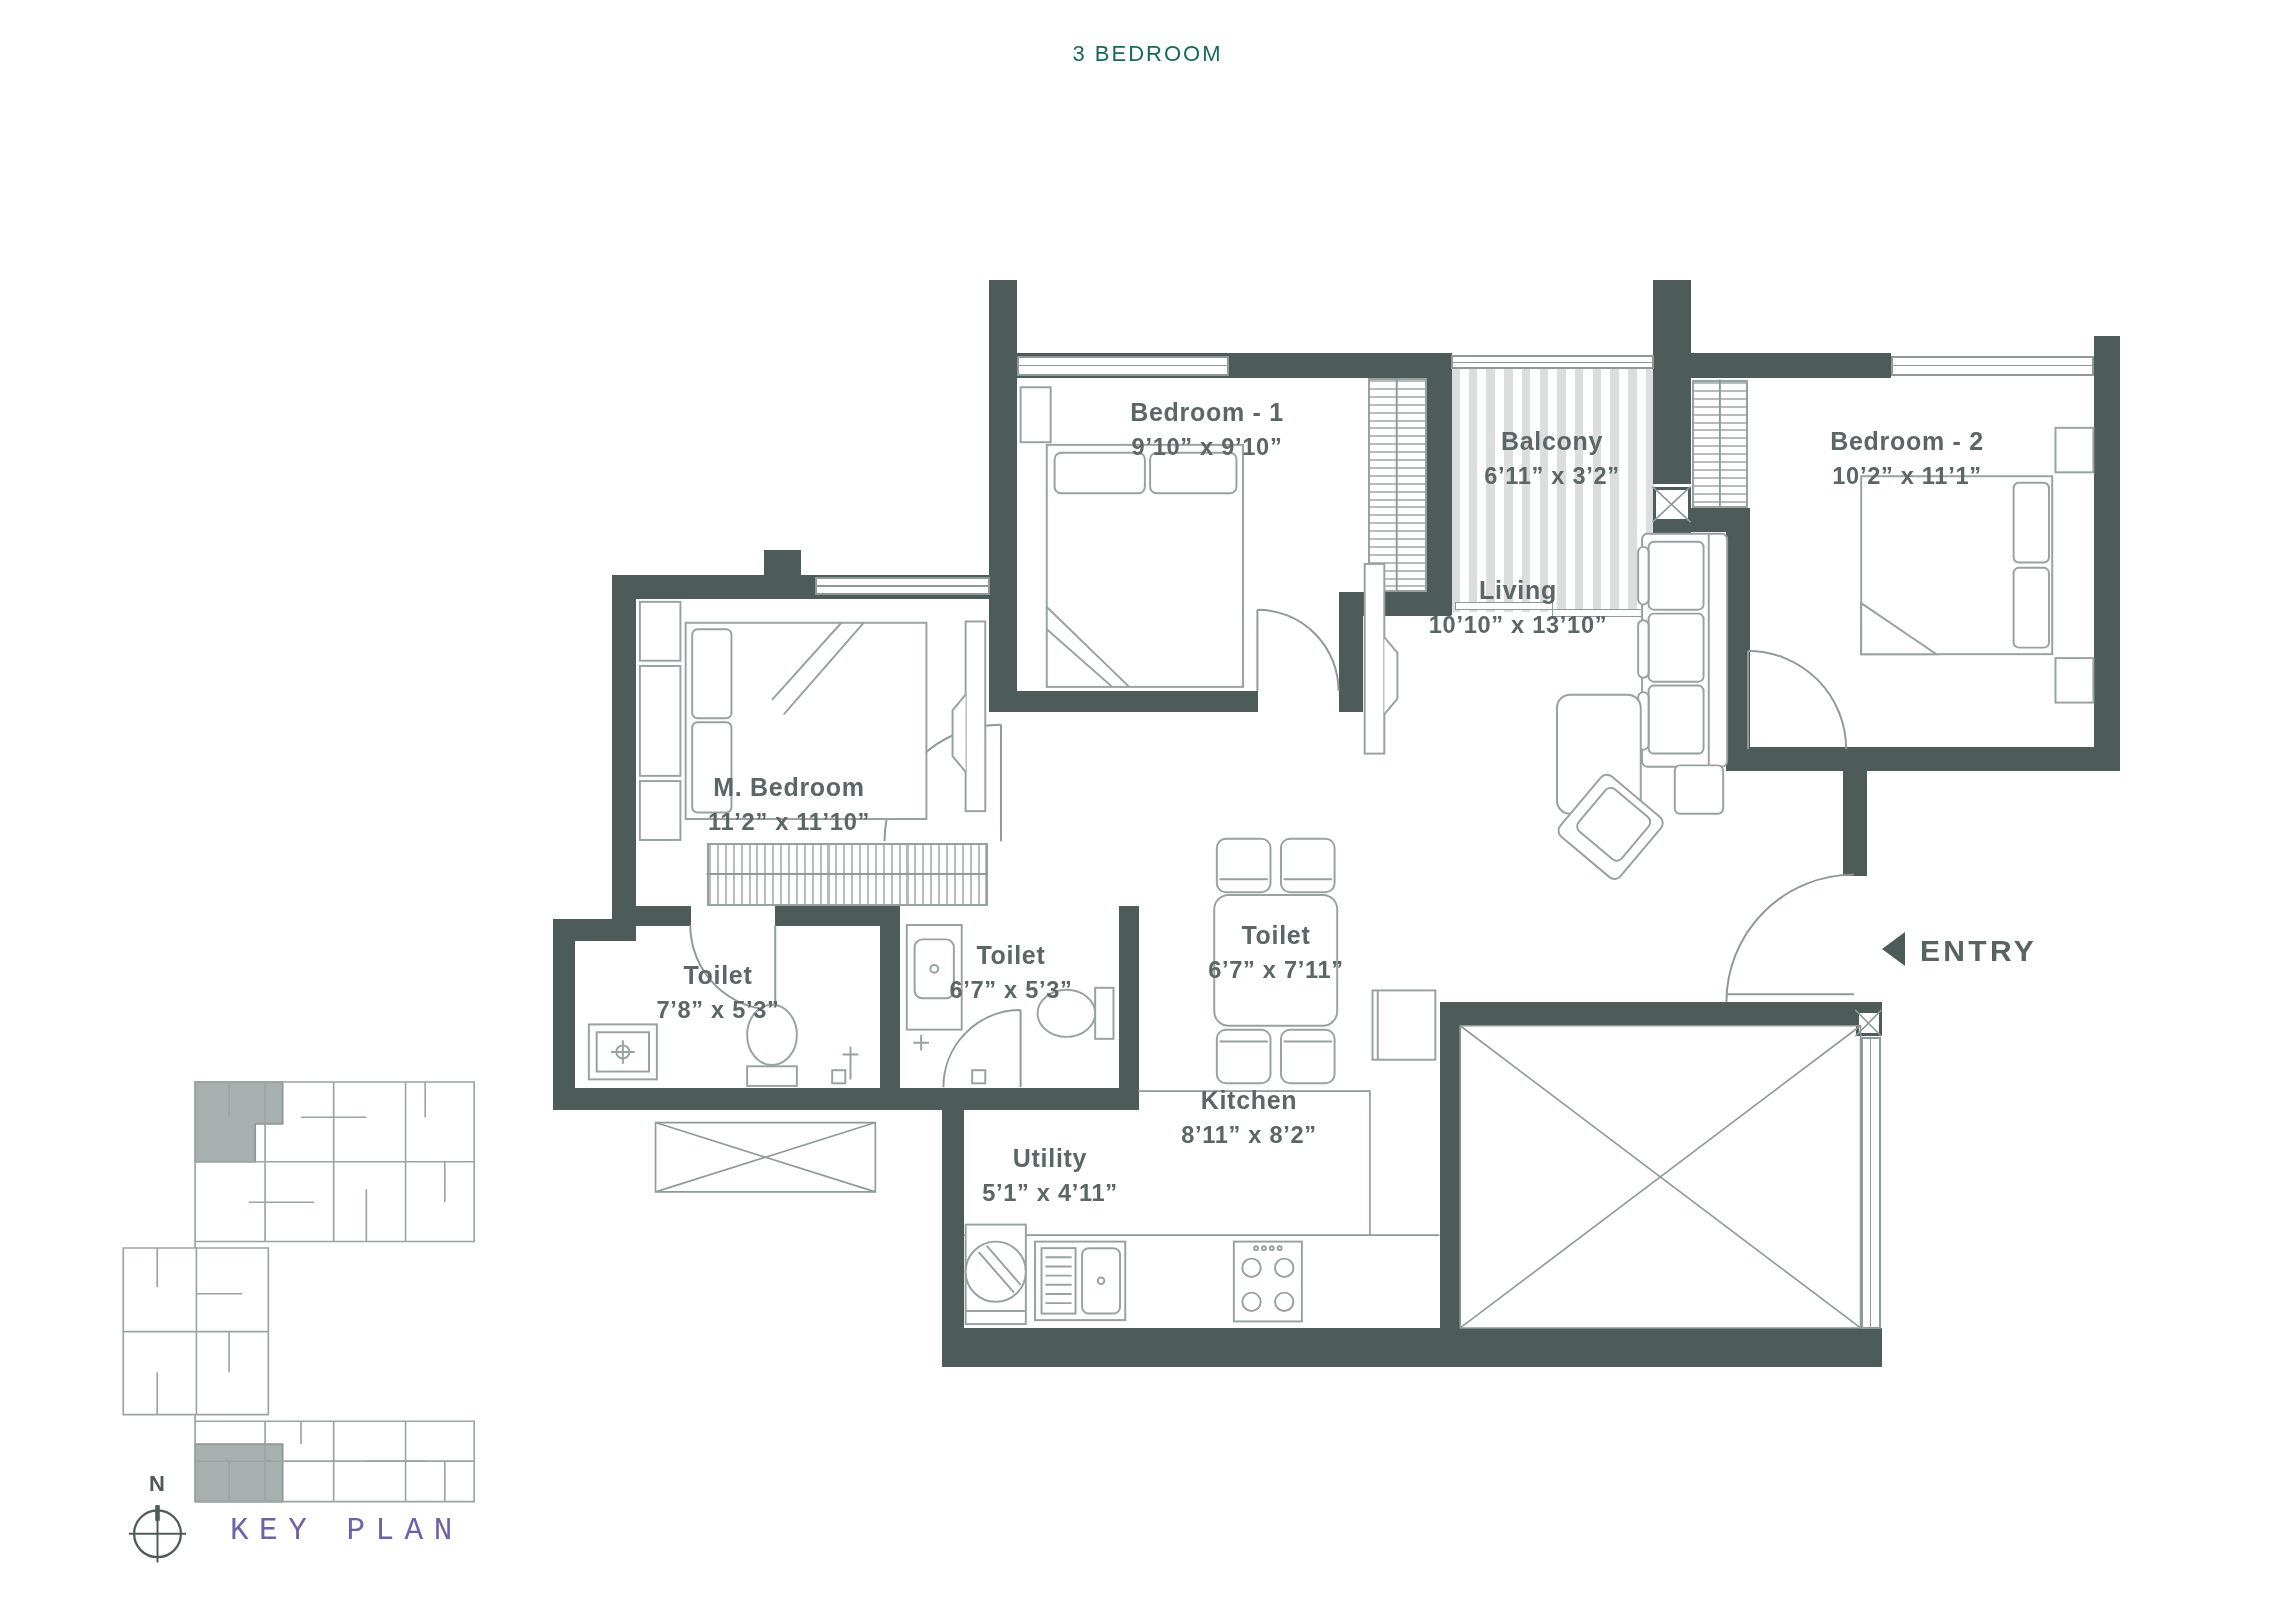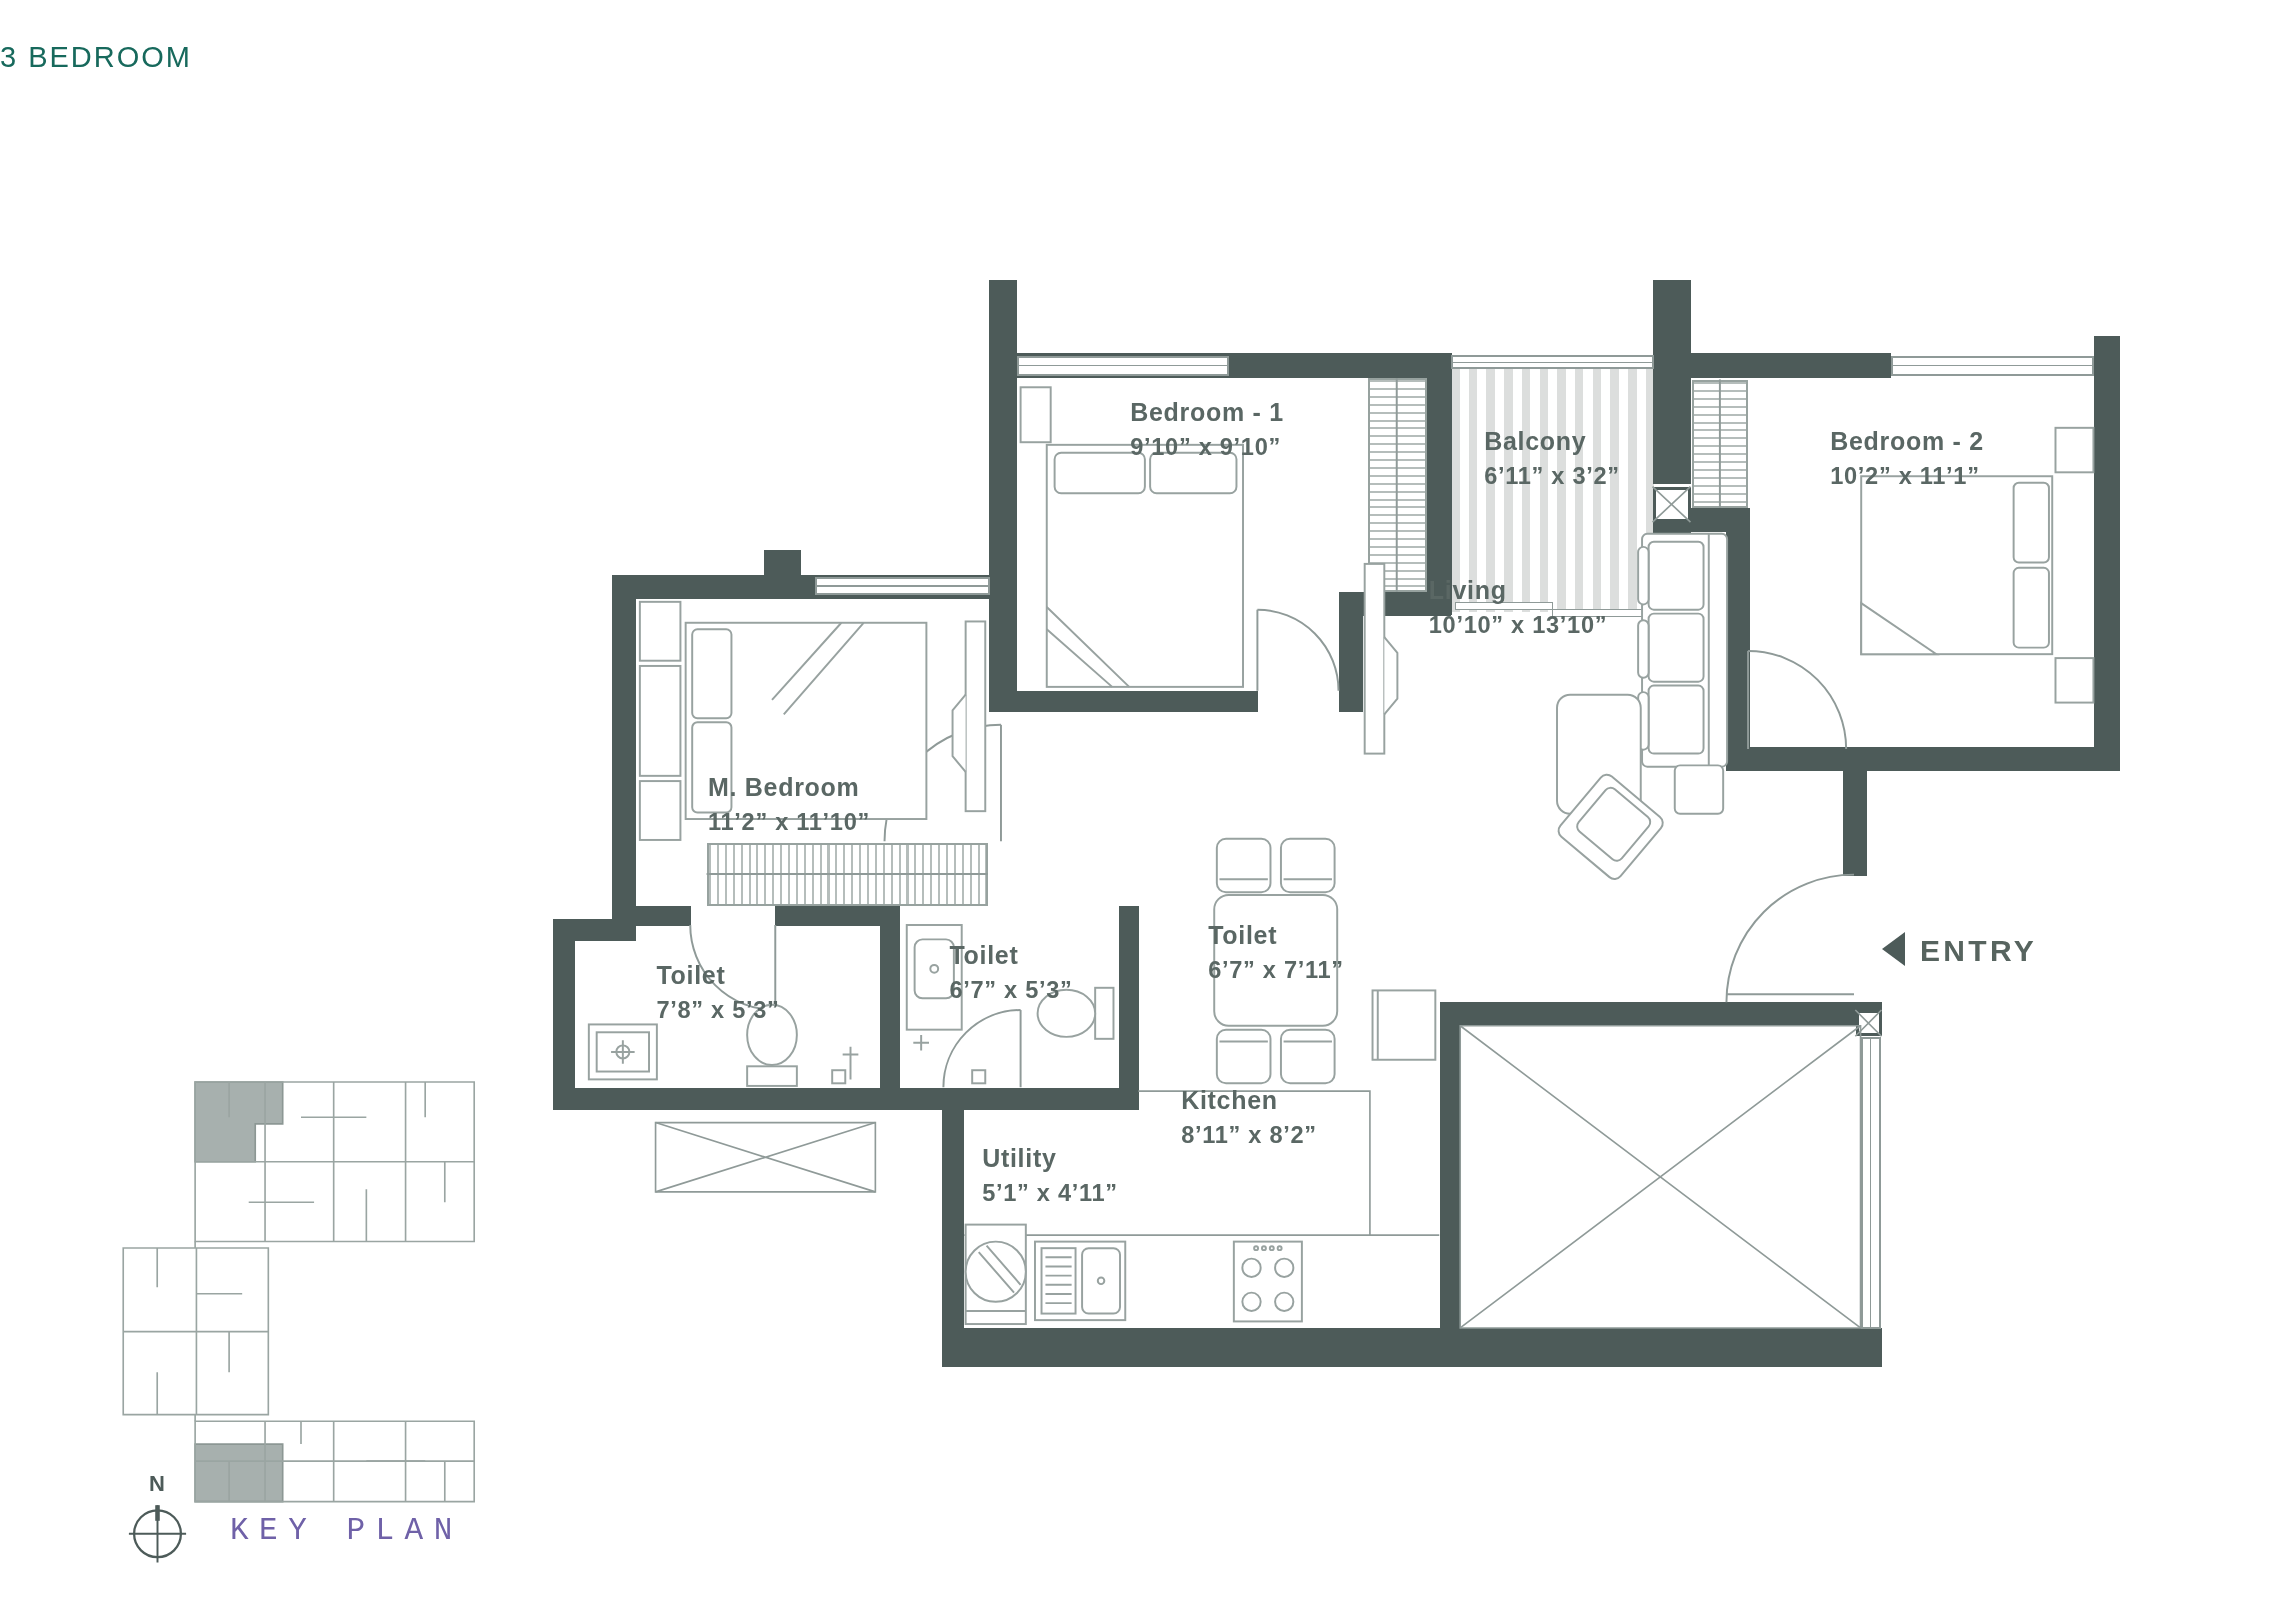--- a/index.html
+++ b/index.html
@@ -16,25 +16,25 @@
   
   .hatchv{position:absolute;border:2px solid #97a29f;box-sizing:border-box;background:#fff;
     background-image:repeating-linear-gradient(to bottom,#b5bdbb 0 2px,rgba(0,0,0,0) 2px 7.9px);}
   .hatchh{position:absolute;border:2px solid #97a29f;box-sizing:border-box;background:#fff;
     background-image:repeating-linear-gradient(to right,#b5bdbb 0 2px,rgba(0,0,0,0) 2px 7.9px);}
   
   .deck{position:absolute;background:repeating-linear-gradient(to right,#dcdedd 0 8.5px,#ffffff 8.5px 17.7px);}
   
   .xbox{position:absolute;background:#fff;border:3.9px solid #4d5b59;box-sizing:border-box;}
   
-  .rlabel{position:absolute;transform:translateX(-50%);color:#5a6764;white-space:nowrap;}
+  .rlabel{position:absolute;transform:translateX(-50%);text-align:center;color:#5a6764;white-space:nowrap;}
   .rname{font-size:25px;font-weight:bold;letter-spacing:0.7px;}
   .rdims{font-size:23.6px;font-weight:bold;letter-spacing:0.7px;margin-top:6.5px;}
-  .title{position:absolute;left:0;right:0;top:41px;color:#17695c;
-         font-size:29px;font-weight:500;letter-spacing:2px;}
+  .title{position:absolute;left:0;right:0;top:41px;text-align:center;color:#17695c;
+         font-size:22px;font-weight:500;letter-spacing:2px;}
   .entry-label{position:absolute;color:#57645f;font-size:30px;font-weight:bold;letter-spacing:3.3px;}
   .entry-arrow{position:absolute;width:0;height:0;border-top:17px solid transparent;
                border-bottom:17px solid transparent;border-right:23.6px solid #4d5b59;}
   .keyplan-label{position:absolute;color:#6f61a8;font-size:31px;font-weight:400;letter-spacing:10.5px;}
   .north-label{position:absolute;color:#4d5b59;font-size:22px;font-weight:bold;text-align:center;}
   svg{position:absolute;overflow:visible;}
 </style>
 </head>
 <body>
 

